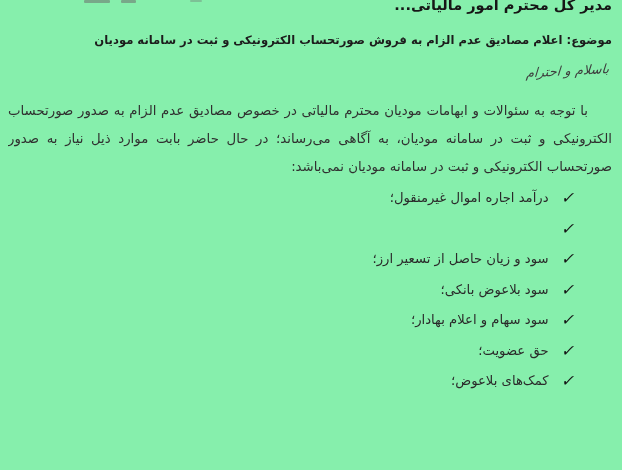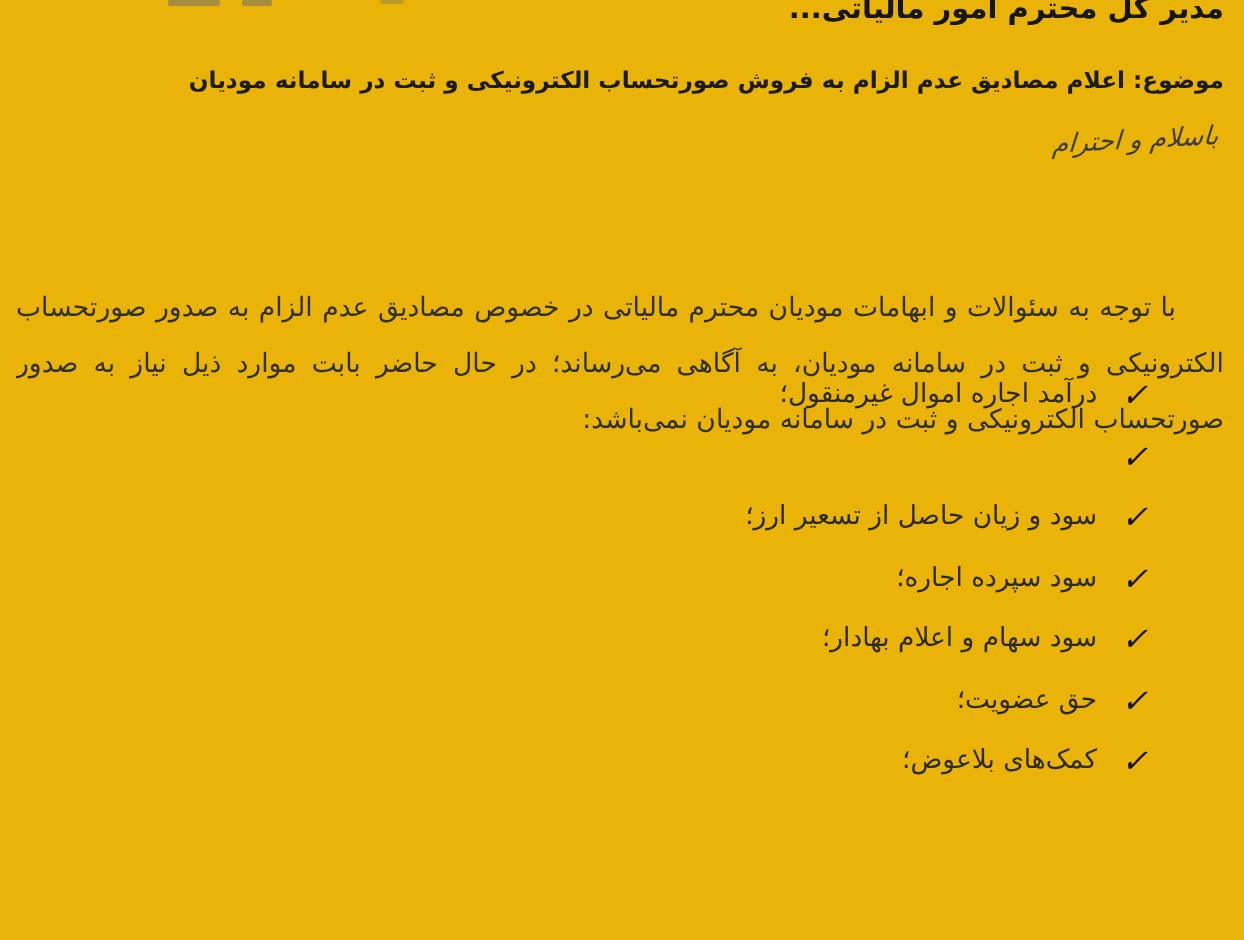--- a/index.html
+++ b/index.html
@@ -4,21 +4,21 @@
 <style>
   html, body {
     margin: 0;
     padding: 0;
     background: #ffffff;
   }
   .page {
     position: relative;
     width: 622px;
     height: 470px;
-    background: #eab308;
+    background: #86efac;
     overflow: hidden;
     direction: rtl;
     font-family: "DejaVu Sans", sans-serif;
     color: #2b2b2b;
   }
   
   .smudge {
     position: absolute;
     top: 0;
     background: #6d6d6d;
@@ -59,21 +59,20 @@
     transform-origin: right center;
     white-space: nowrap;
   }
   .bodytext {
     position: absolute;
     top: 97px;
     right: 10px;
     left: 8px;
     font-size: 13.3px;
     color: #303030;
-    margin-top: 44px;
   }
   .bodyline {
     height: 28px;
     line-height: 28px;
     text-align: justify;
     text-align-last: justify;
     white-space: nowrap;
     overflow: hidden;
   }
   .bodyline.indent { padding-right: 24px; }
@@ -139,21 +138,21 @@
       <span class="check-mark">✓</span>
     </div>
 
     <div class="check-item">
       <span class="check-mark">✓</span>
       <span class="check-text">سود و زیان حاصل از تسعیر ارز؛</span>
     </div>
 
     <div class="check-item">
       <span class="check-mark">✓</span>
-      <span class="check-text">سود سپرده اجاره؛</span>
+      <span class="check-text">سود بلاعوض بانکی؛</span>
     </div>
 
     <div class="check-item">
       <span class="check-mark">✓</span>
       <span class="check-text">سود سهام و اعلام بهادار؛</span>
     </div>
 
     <div class="check-item">
       <span class="check-mark">✓</span>
       <span class="check-text">حق عضویت؛</span>

